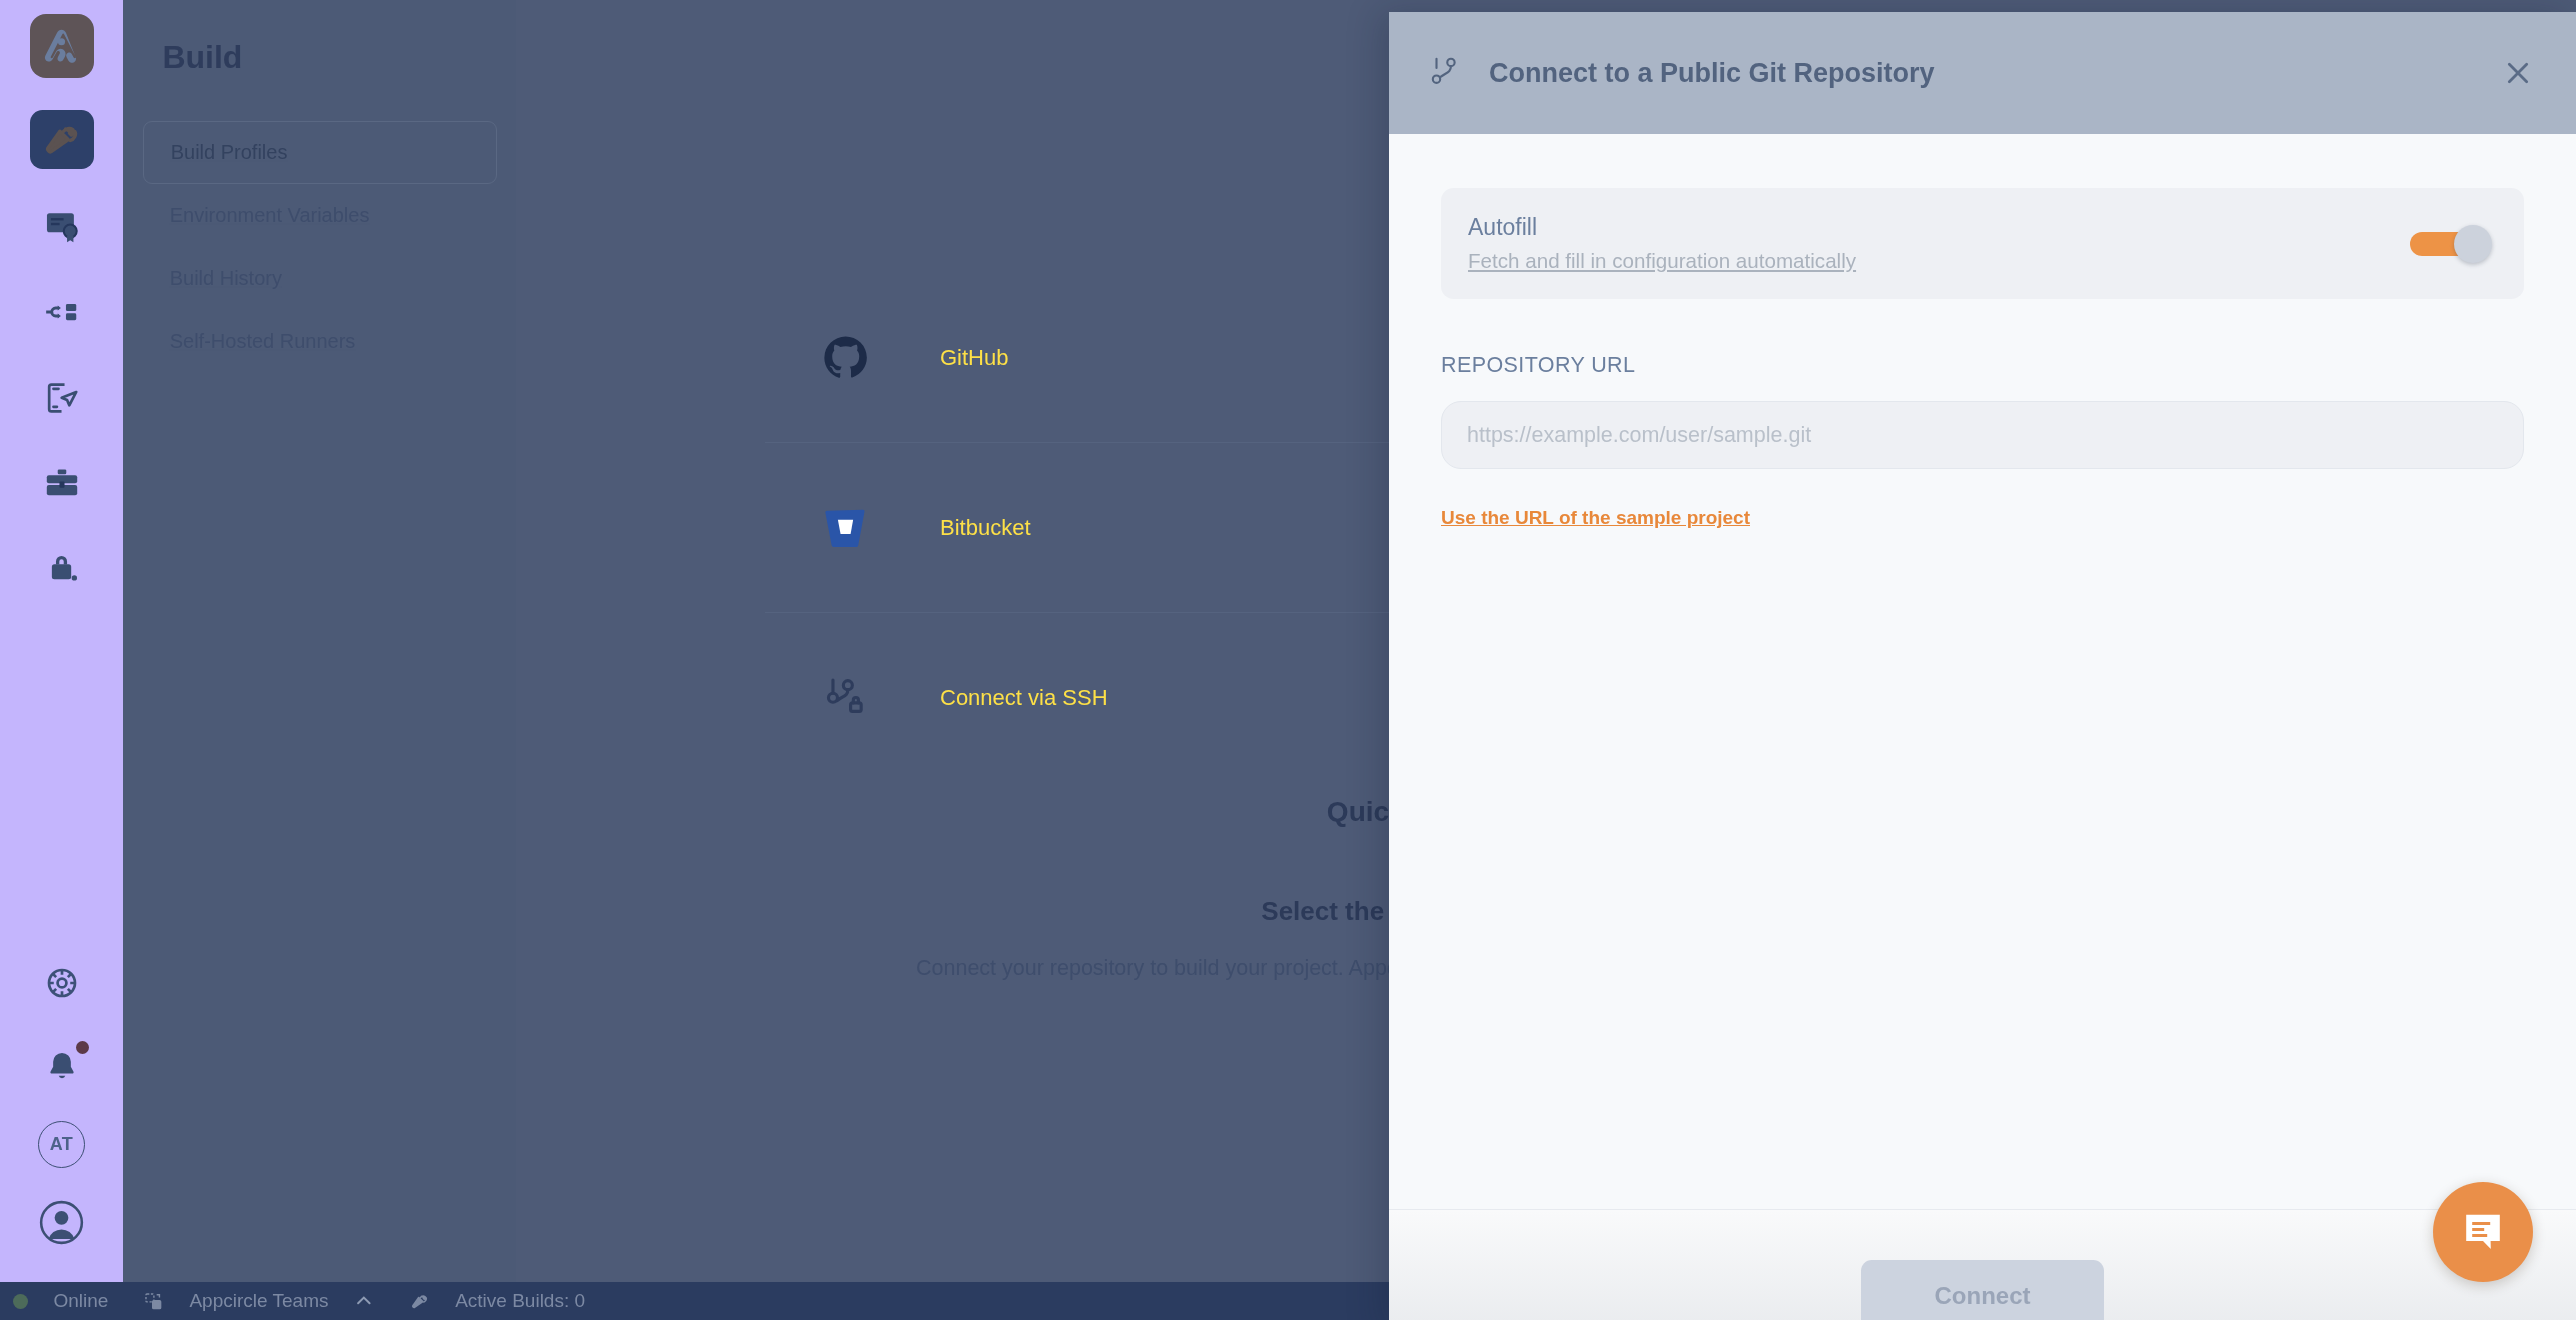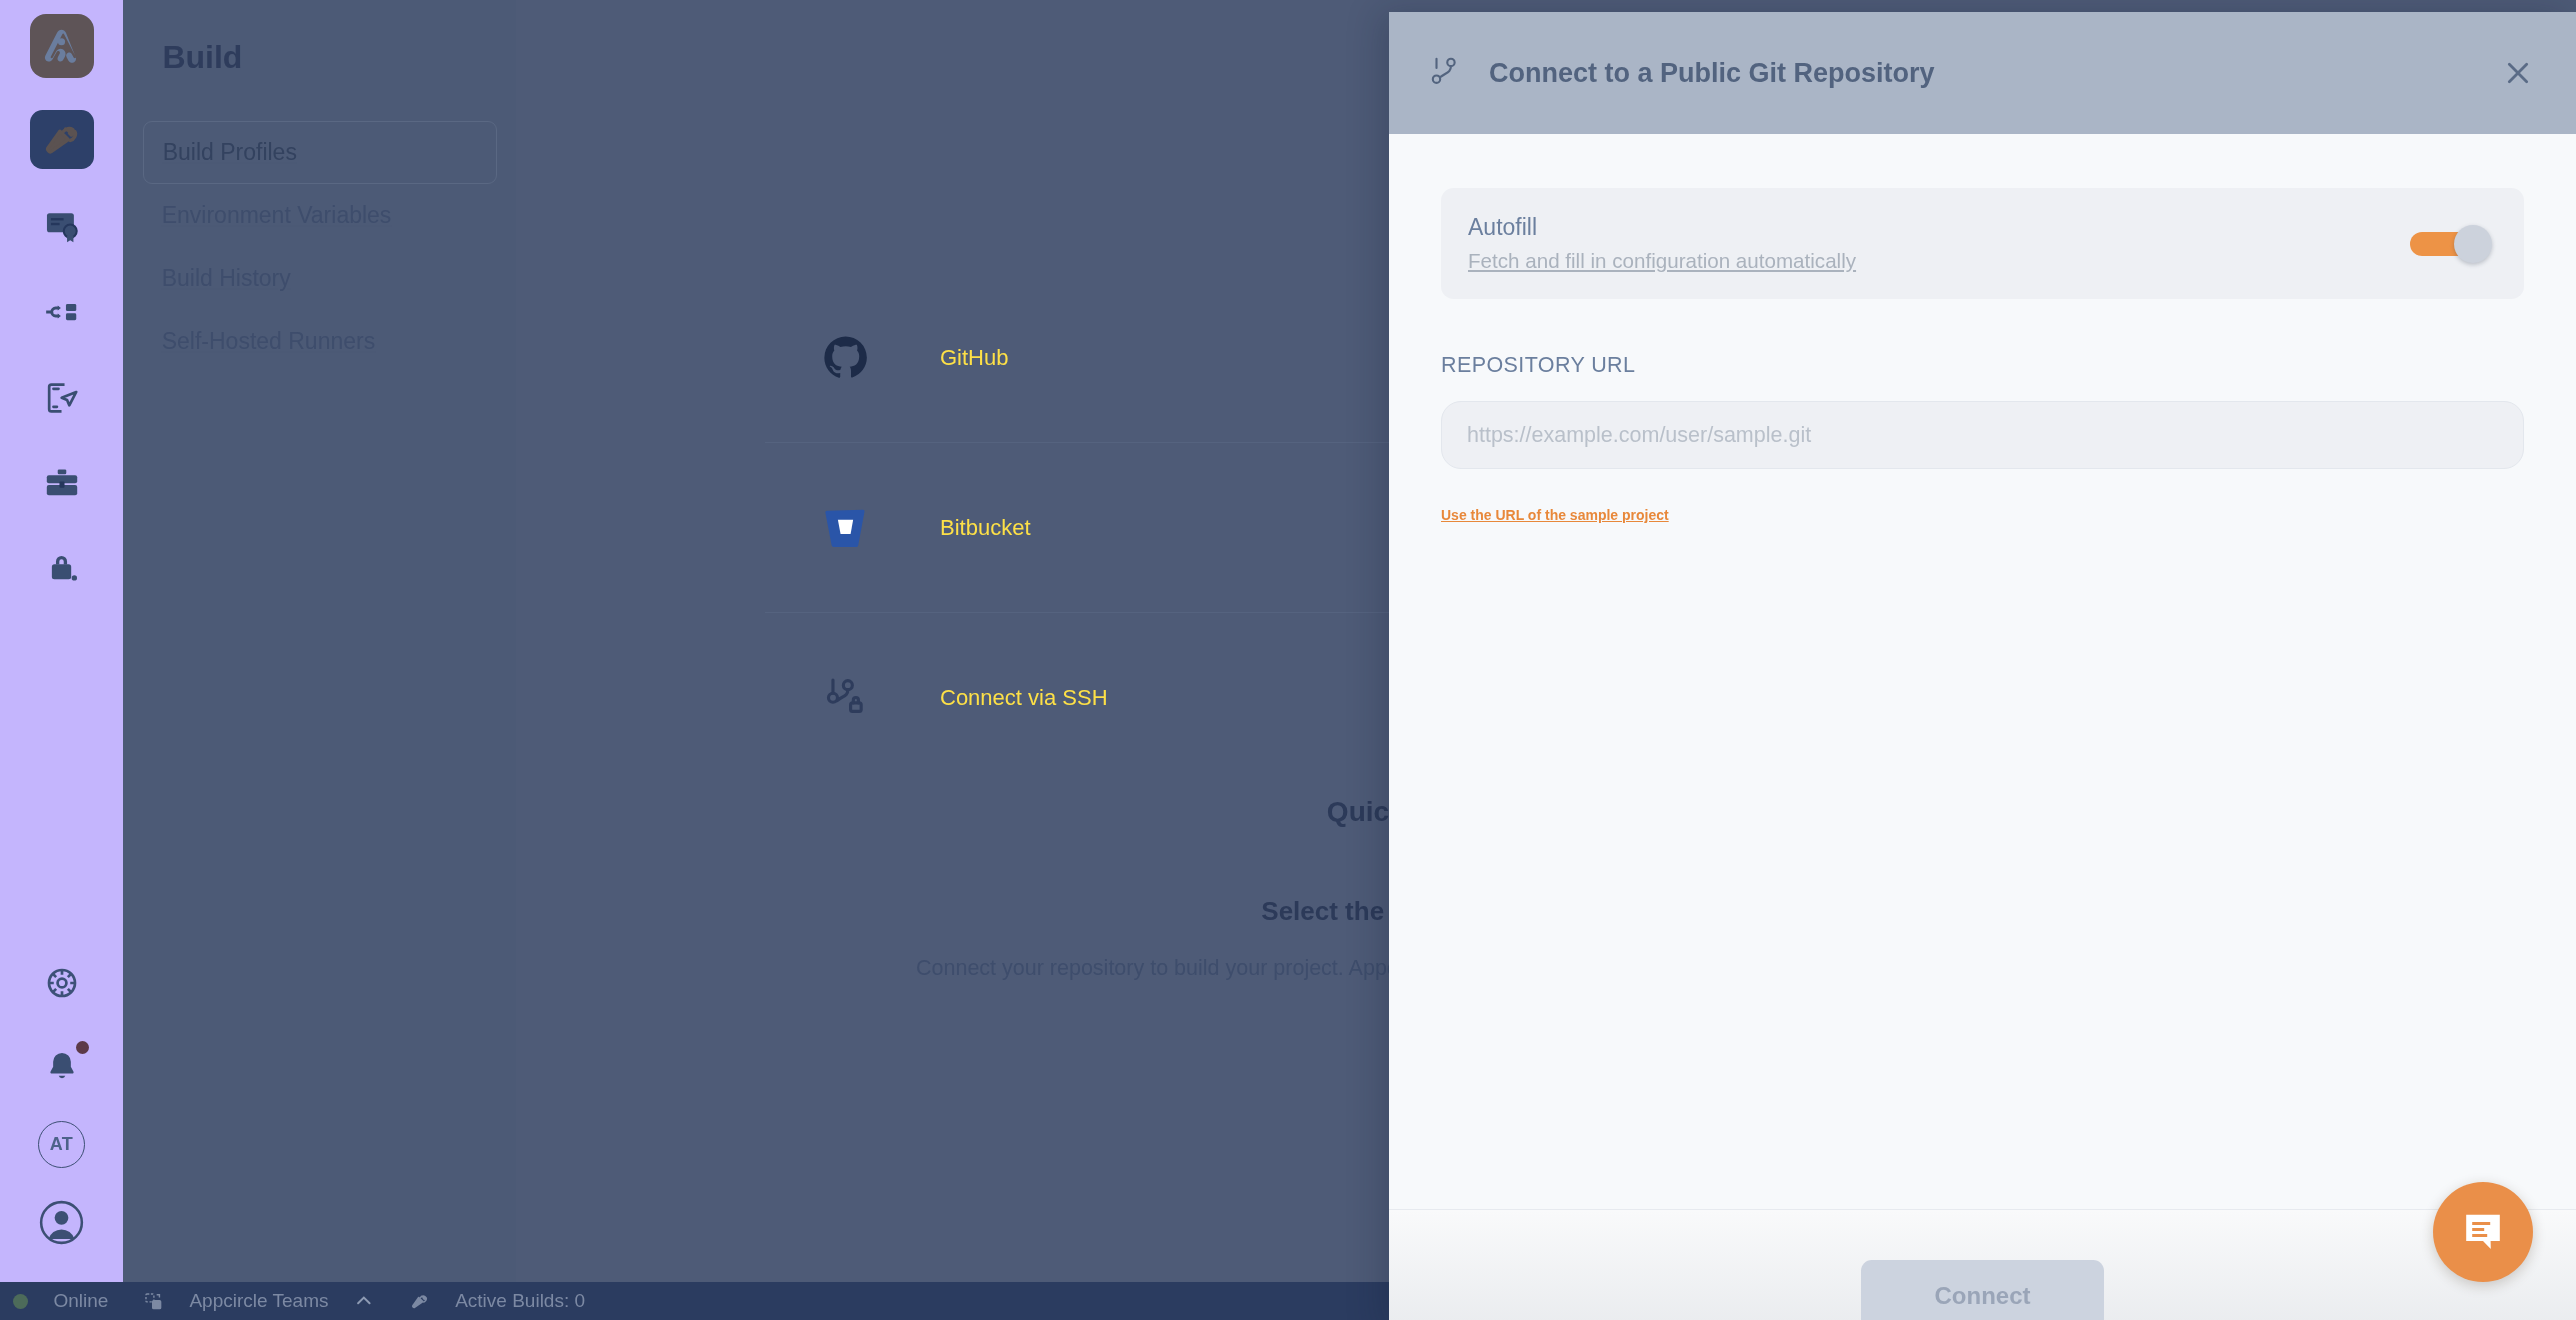--- a/index.html
+++ b/index.html
@@ -59,22 +59,22 @@
     background: #4c5a76;
     padding: 0 19.7px;
   }
   .sidebar-title {
     color: #2e3c5c; font-size: 32px; font-weight: bold;
     padding: 39px 0 0 19.7px;
   }
   .sidebar-nav { margin-top: 45px; }
   .nav-item {
     height: 63px; display: flex; align-items: center;
-    padding: 0 19px; border-radius: 9px;
-    color: #44537210; font-size: 23px; text-decoration: underline;
+    padding: 0 27px; border-radius: 9px;
+    color: #44537210; font-size: 20px; text-decoration: underline;
   }
   .nav-item span { color: #3e4d6c; }
   .nav-item.active { border: 0.9px solid #5a6883; }
   .nav-item.active span { color: #33425f; }
 
   
   .content {
     position: absolute; left: 516px; top: 0; right: 0; bottom: 0;
     background: #4e5b77;
   }
@@ -182,21 +182,21 @@
     font-family: "Liberation Sans", sans-serif;
     font-size: 21.5px;
     color: #6b7f9e;
     outline: none;
   }
   .repo-input::placeholder { color: #b9c0ca; }
 
   .sample-link {
     display: inline-block;
     margin-top: 38px;
-    color: #e8883a; font-size: 14px; font-weight: bold;
+    color: #e8883a; font-size: 19px; font-weight: bold;
     text-decoration: underline;
     cursor: pointer;
   }
 
   .modal-footer {
     flex: 0 0 123px;
     border-top: 0.9px solid #e7eaef;
     background: linear-gradient(#f9fafb, #e9ebee);
     display: flex; align-items: flex-end; justify-content: center;
   }

